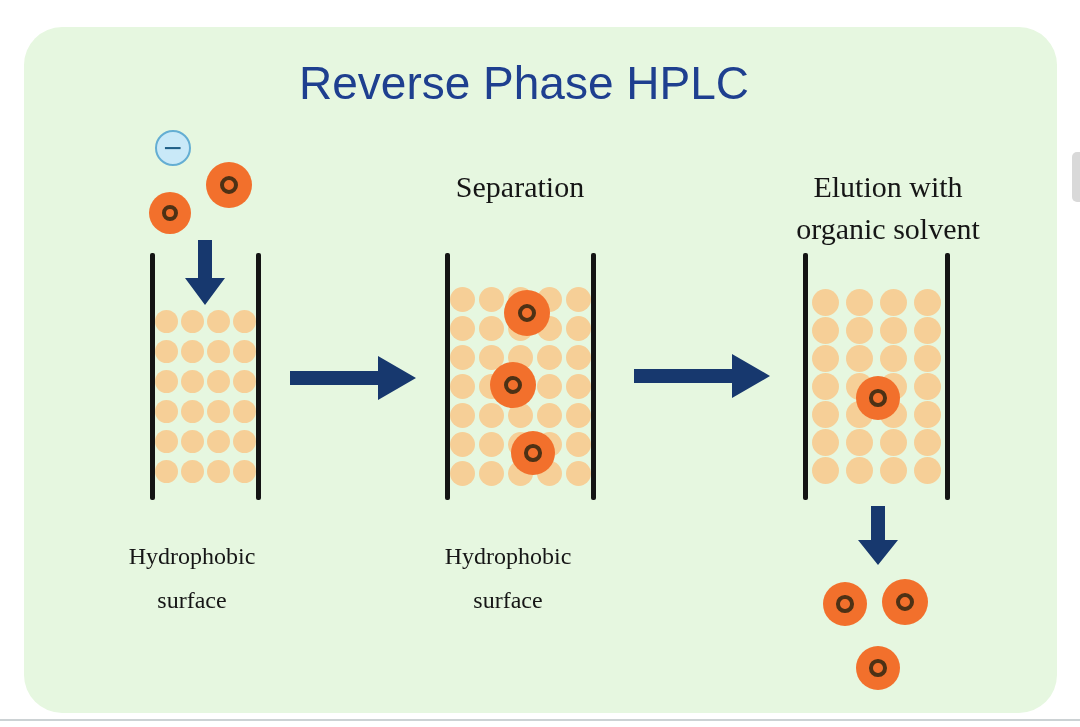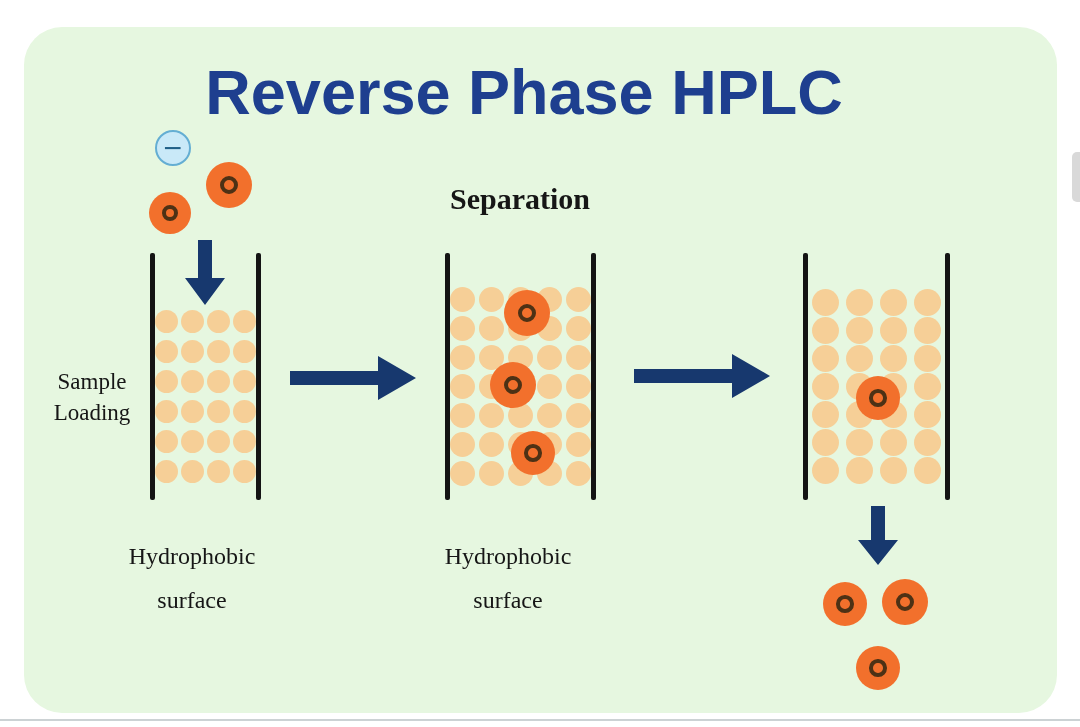--- a/index.html
+++ b/index.html
@@ -11,21 +11,21 @@
   .scene{position:absolute;inset:0;}
   .panel{
     position:absolute;left:24px;top:27px;width:1033px;height:686px;
     background:var(--background,#e6f7e0);
     border-radius:38px;
   }
   .title{
     position:absolute;left:524px;top:56px;transform:translateX(-50%);
     margin:0;white-space:nowrap;
     font-family:"Liberation Sans", sans-serif;
-    font-weight:700;font-size:63px;color:var(--title,#1e3f8f);
+    font-weight:400;font-size:46px;color:var(--title,#1e3f8f);
   }
   .label{
     position:absolute;transform:translateX(-50%);
     text-align:center;color:var(--text,#161616);white-space:nowrap;
   }
   .label .line{display:block;}
   .heading{font-size:30px;line-height:42px;}
   .side-label{font-size:23px;line-height:31px;}
   .surface-label{font-size:24px;line-height:44px;}
   .wall{
@@ -90,24 +90,20 @@
       <span class="ring"></span>
     </div>
   <div class="molecule d46" style="left:206px;top:162px;">
       <span class="ring"></span>
     </div>
 
   <svg class="arrow" style="left:185px;top:240px;" width="40" height="66" viewBox="0 0 40 66">
     <polygon points="13,0 27,0 27,38 40,38 20,65 0,38 13,38"></polygon>
   </svg>
 
-  <div class="label side-label" style="left:92px;top:366px;">
-    <span class="line">Sample</span>
-    <span class="line">Loading</span>
-  </div>
 
   <div class="wall" style="left:150px;"></div>
   <div class="wall" style="left:256px;"></div>
   <div class="beads beads-1" style="grid-template-columns: repeat(4, auto);">
       <div class="bead"></div>
       <div class="bead"></div>
       <div class="bead"></div>
       <div class="bead"></div>
       <div class="bead"></div>
       <div class="bead"></div>
@@ -133,21 +129,21 @@
 
   <div class="label surface-label" style="left:192px;top:534px;">
     <span class="line">Hydrophobic</span>
     <span class="line">surface</span>
   </div>
 
   <svg class="arrow" style="left:290px;top:355px;" width="127" height="46" viewBox="0 0 127 46">
     <polygon points="0,16 88,16 88,1 126,23 88,45 88,30 0,30"></polygon>
   </svg>
 
-  <div class="label heading" style="left:520px;top:178px;font-weight:bold;">
+  <div class="label heading" style="left:520px;top:166px;">
     <span class="line">Separation</span>
   </div>
 
   <div class="wall" style="left:445px;"></div>
   <div class="wall" style="left:591px;"></div>
   <div class="beads beads-2" style="grid-template-columns: repeat(5, auto);">
       <div class="bead"></div>
       <div class="bead"></div>
       <div class="bead"></div>
       <div class="bead"></div>
@@ -196,20 +192,24 @@
 
   <div class="label surface-label" style="left:508px;top:534px;">
     <span class="line">Hydrophobic</span>
     <span class="line">surface</span>
   </div>
 
   <svg class="arrow" style="left:634px;top:353px;" width="137" height="46" viewBox="0 0 137 46">
     <polygon points="0,16 98,16 98,1 136,23 98,45 98,30 0,30"></polygon>
   </svg>
 
+  <div class="label heading" style="left:888px;top:166px;">
+    <span class="line">Elution with</span>
+    <span class="line">organic solvent</span>
+  </div>
 
   <div class="wall" style="left:803px;"></div>
   <div class="wall" style="left:945px;"></div>
   <div class="beads beads-3" style="grid-template-columns: repeat(4, auto);">
       <div class="bead"></div>
       <div class="bead"></div>
       <div class="bead"></div>
       <div class="bead"></div>
       <div class="bead"></div>
       <div class="bead"></div>

